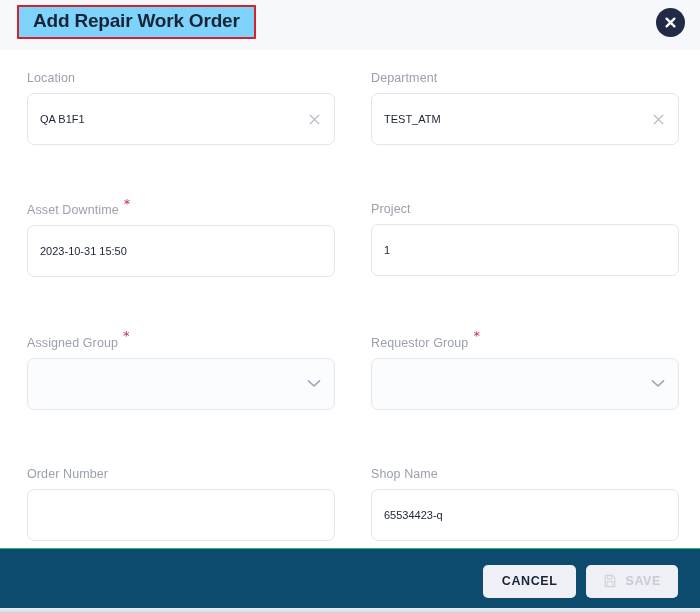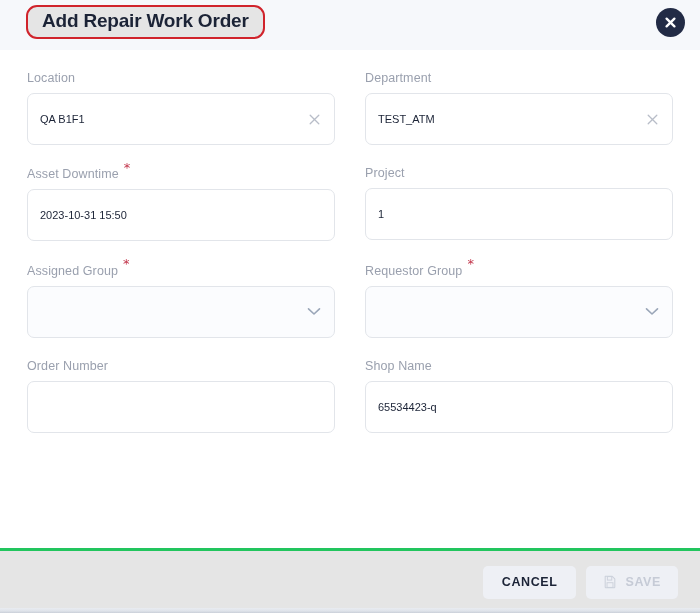--- a/index.html
+++ b/index.html
@@ -29,26 +29,26 @@
   .dialog-header {
     height: 50px;
     min-height: 50px;
     background: #f6f8fb;
     position: relative;
     display: flex;
     align-items: center;
   }
   .title-wrap {
     position: absolute;
-    left: 26px;
+    left: 17px;
     top: 5px;
     border: 2px solid #d0232b;
-    border-radius: 11px;
+    border-radius: 1px;
     padding: 4px 14px 6px 14px;
-    background: #e5e5e5;
+    background: #7dd3fc;
     box-sizing: border-box;
   }
   .dialog-title {
     font-size: 19px;
     font-weight: bold;
     color: #1b2336;
     letter-spacing: -0.2px;
     line-height: 20px;
     white-space: nowrap;
   }
@@ -75,20 +75,21 @@
     background: #ffffff;
     padding: 18px 27px 0 27px;
     box-sizing: border-box;
     overflow: hidden;
   }
   .form-grid {
     display: grid;
     grid-template-columns: 308px 308px;
     column-gap: 30px;
     row-gap: 0px;
+    gap: 36px;
   }
   .field {
     margin-bottom: 18px;
     position: relative;
   }
   .field-label {
     font-size: 12.5px;
     color: #9aa0ae;
     line-height: 16px;
     margin-bottom: 7px;
@@ -147,22 +148,22 @@
     cursor: pointer;
     display: flex;
     align-items: center;
     justify-content: center;
   }
 
   
   .dialog-footer {
     height: 65px;
     min-height: 65px;
-    background: #e5e5e5;
-    border-top: 3px solid #22c55e;
+    background: #0c4a6e;
+    border-top: 1px solid #22c55e;
     display: flex;
     align-items: center;
     justify-content: flex-end;
     padding-right: 22px;
     box-sizing: border-box;
   }
   .btn {
     border: none;
     border-radius: 5px;
     height: 33px;

